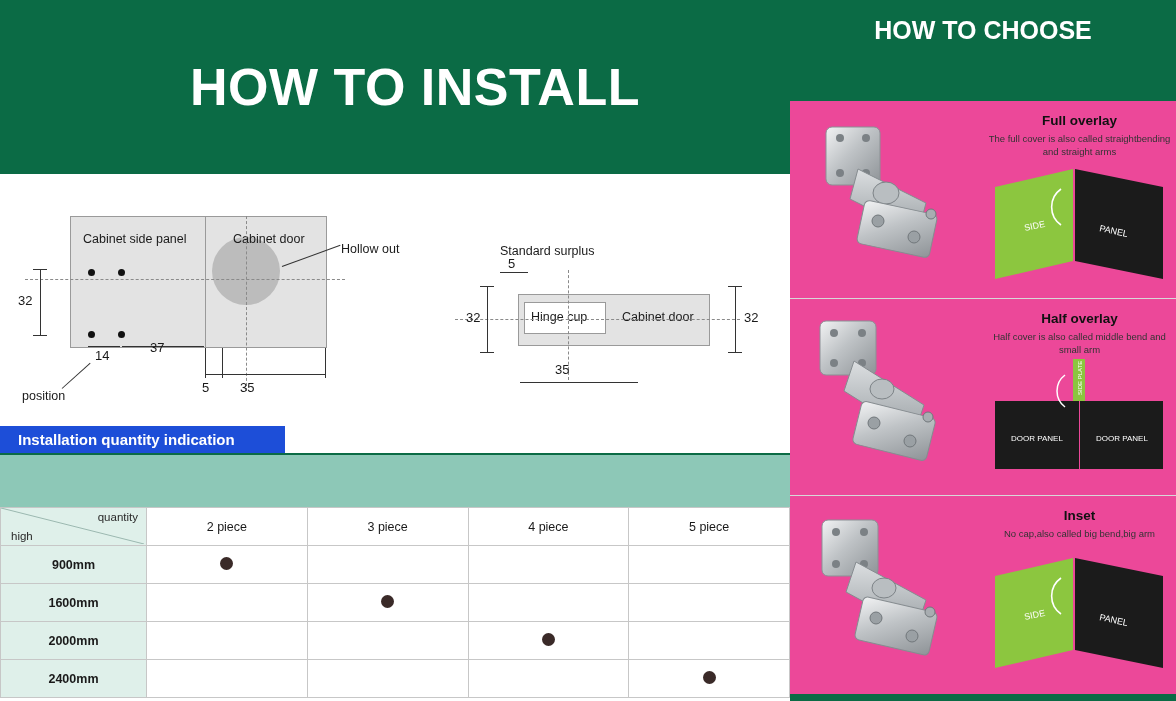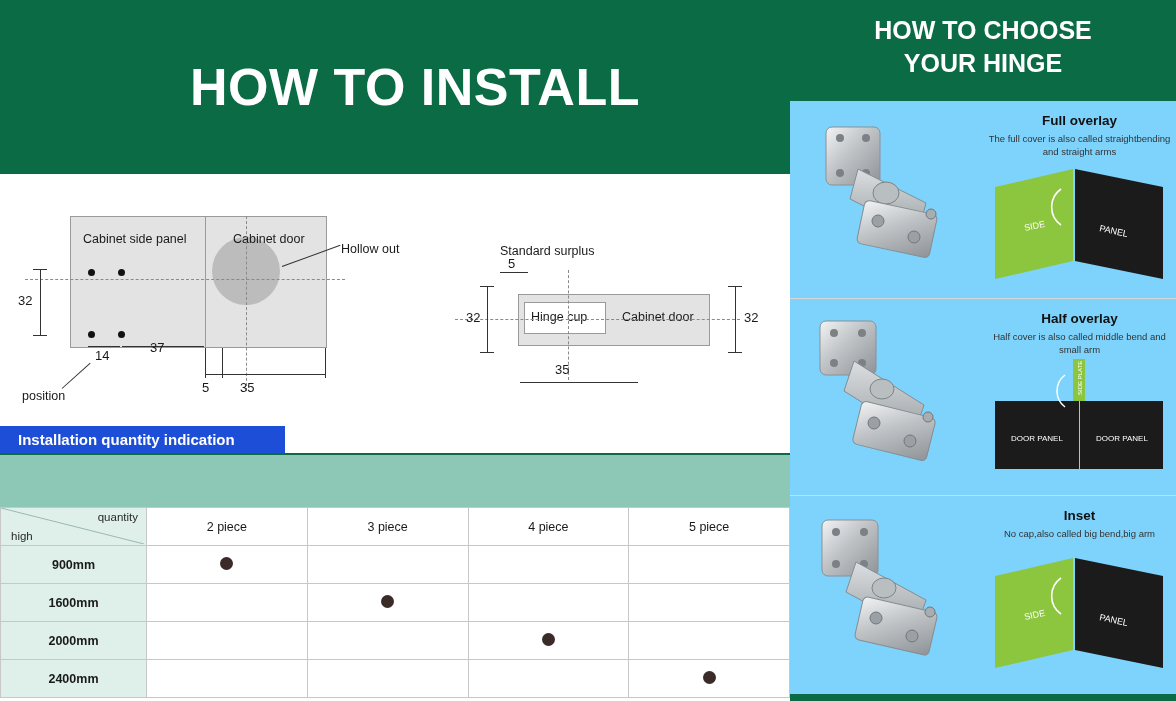--- a/index.html
+++ b/index.html
@@ -223,21 +223,21 @@
     color: #ffffff;
     font-size: 25px;
     font-weight: bold;
     line-height: 1.3;
   }
   .right-inner {
     position: absolute;
     left: 0; top: 101px;
     width: 386px;
     height: 593px;
-    background: #7dd3fc;
+    background: #ec4899;
   }
   .hinge-block {
     position: relative;
     width: 386px;
     height: 197px;
     box-sizing: border-box;
   }
   .hinge-block + .hinge-block { border-top: 1px solid #d8d8d8; }
   .hb-title {
     position: absolute;
@@ -401,21 +401,20 @@
         <td></td>
         <td><span class="bullet"></span></td>
       </tr>
     </tbody>
       </table>
   </div>
 
   <div class="right-panel">
     <div class="right-title">
       <div>HOW TO CHOOSE</div>
-      <div>YOUR HINGE</div>
     </div>
 
     <div class="right-inner">
 
       <div class="hinge-block">
         <div class="hb-title">Full overlay</div>
         <div class="hb-desc">The full cover is also called straightbending and straight arms</div>
 
         <svg class="hinge-art" viewBox="0 0 180 175">
           <defs>

